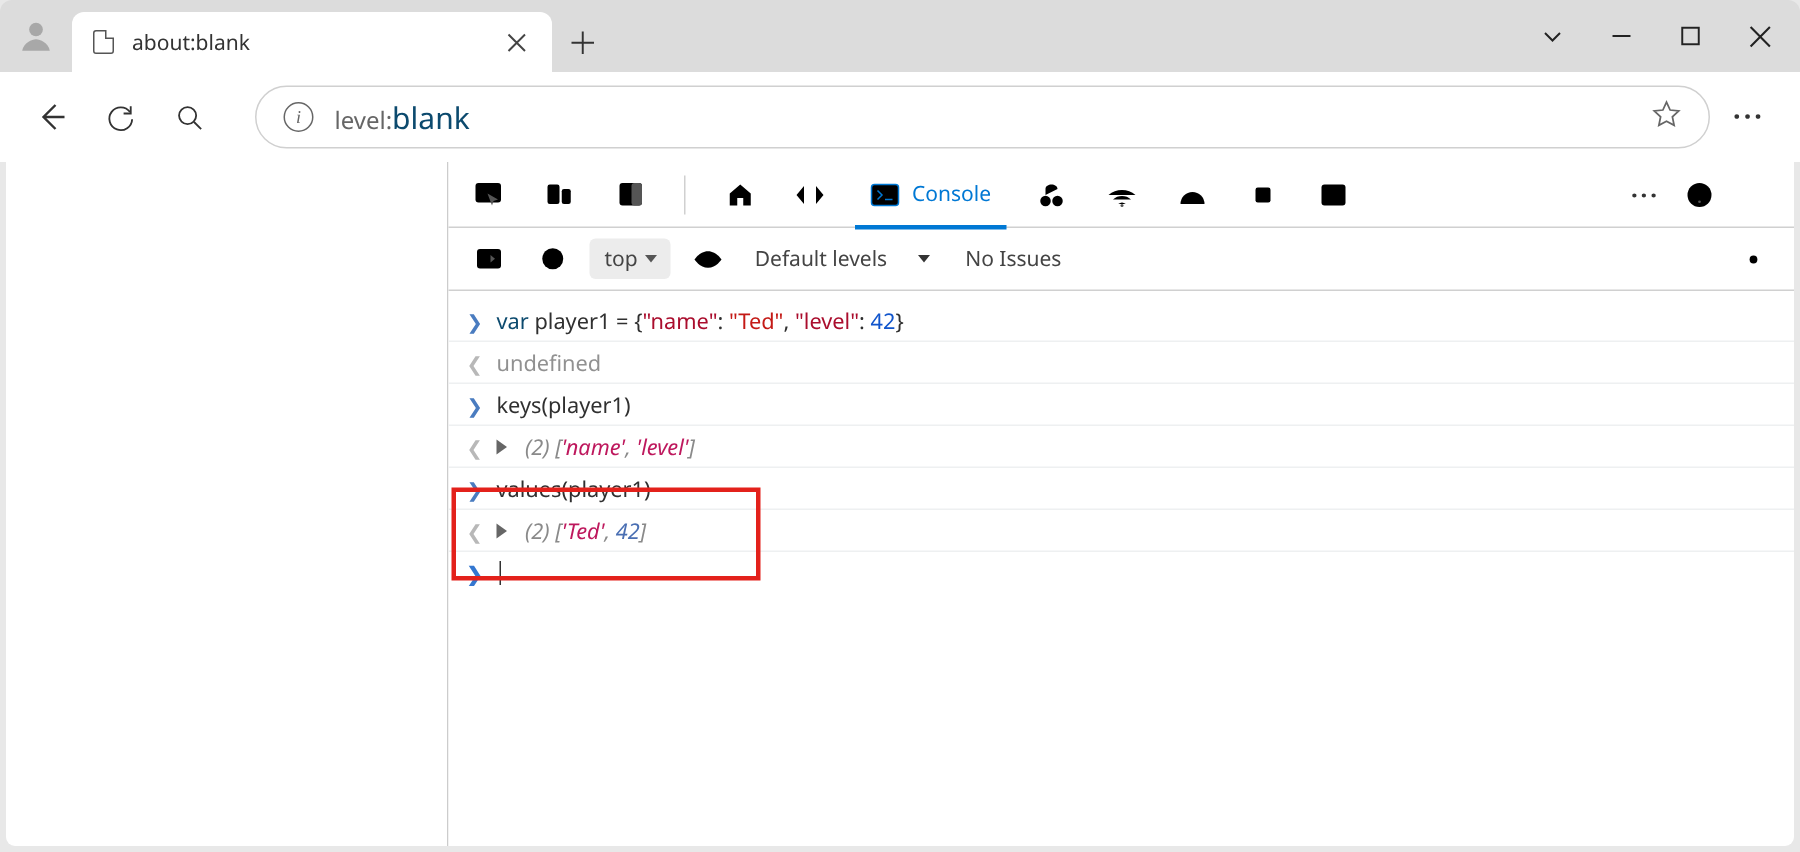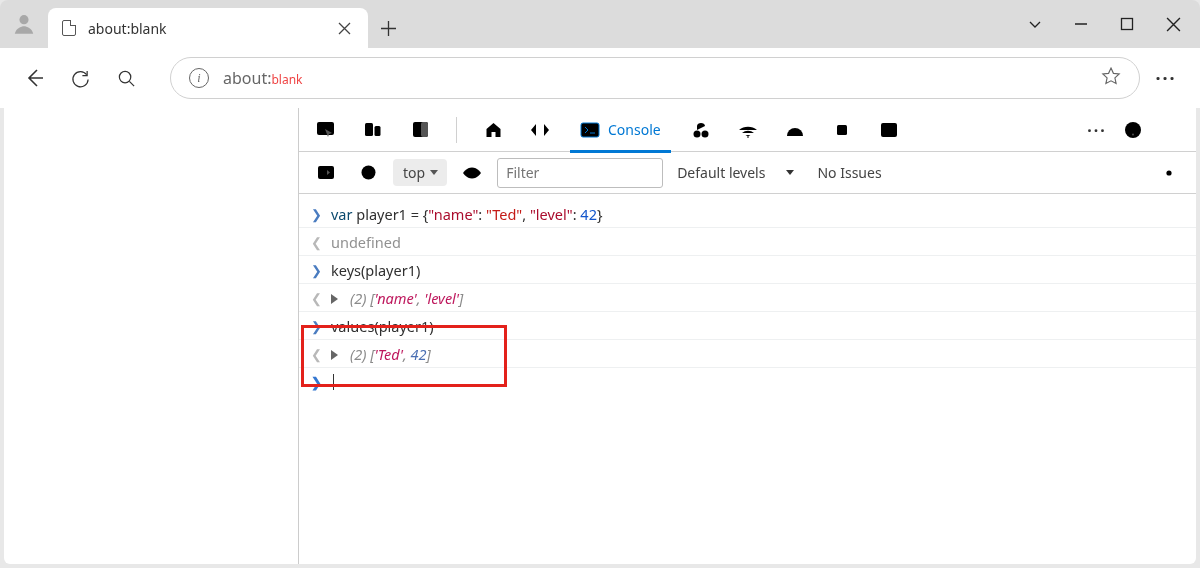--- a/index.html
+++ b/index.html
@@ -18,21 +18,21 @@
 .newtab { width: 40px; height: 40px; margin-top: 8px; display: flex; align-items: center; justify-content: center; color: #444; }
 .win-controls { position: absolute; right: 4px; top: 0; height: 48px; display: flex; align-items: center; }
 .win-controls .icon-btn { width: 46px; height: 40px; display: flex; align-items: center; justify-content: center; color: #222; }
 .win-controls svg { width: 14px; height: 14px; }
 
 .toolbar { height: 60px; background: #fff; display: flex; align-items: center; padding: 0 14px; gap: 6px; }
 .icon-btn { width: 40px; height: 40px; display: flex; align-items: center; justify-content: center; color: #333; border-radius: 6px; cursor: pointer; }
 .omnibox { flex: 1; height: 42px; border: 1px solid #d0d0d0; border-radius: 21px; display: flex; align-items: center; padding: 0 18px; gap: 14px; background: #fff; }
 .omnibox .info-icon { width: 20px; height: 20px; border: 1.5px solid #666; border-radius: 50%; display: flex; align-items: center; justify-content: center; font-size: 12px; color: #666; font-style: italic; font-family: serif; }
 .omnibox .url-pre { color: #666; font-size: 16px; }
-.omnibox .url-main { color: #ef4444; font-size: 12px; }
+.omnibox .url-main { color: #0c4a6e; font-size: 20px; }
 .omnibox .spacer { flex: 1; }
 .star-icon svg { width: 20px; height: 20px; stroke: #666; fill: none; stroke-width: 1.4; }
 .dots { letter-spacing: 2px; font-size: 18px; color: #333; font-weight: bold; }
 
 
 .main { position: absolute; top: 108px; bottom: 4px; left: 4px; right: 4px; display: flex; }
 .page { flex: 0 0 294px; background: #fff; border-radius: 0 0 0 6px; }
 .devtools { flex: 1; background: #fff; border-left: 1.5px solid #ccc; display: flex; flex-direction: column; border-radius: 0 0 6px 0; }
 
 
@@ -132,21 +132,21 @@
   <div class="icon-btn">
       <svg width="19" height="19" viewBox="0 0 20 20">
         <circle cx="8.5" cy="8.5" r="6"></circle>
         <path d="M13 13l5 5"></path>
       </svg>
     </div>
   <div style="width:12px"></div>
   <div class="omnibox">
     <span class="info-icon">i</span>
     <span>
-      <span class="url-pre">about:</span><span class="url-main">blank</span>
+      <span class="url-pre">level:</span><span class="url-main">blank</span>
     </span>
     <span class="spacer"></span>
     <span class="star-icon">
       <svg viewBox="0 0 24 24">
           <path d="M12 2.5l2.9 6.3 6.9.7-5.1 4.7 1.4 6.8L12 17.8 5.9 21l1.4-6.8L2.2 9.5l6.9-.7z"></path>
         </svg>
     </span>
   </div>
   <div class="icon-btn">
       <span class="dots">···</span>
@@ -272,21 +272,20 @@
         <svg width="10" height="8" viewBox="0 0 10 8">
             <path d="M1 1l4 5 4-5z" fill="#555" stroke="none"></path>
           </svg>
       </div>
       <div class="dt-ico">
           <svg width="20" height="14" viewBox="0 0 20 14">
             <path d="M1 7s3.5-5.5 9-5.5S19 7 19 7s-3.5 5.5-9 5.5S1 7 1 7z"></path>
             <circle cx="10" cy="7" r="2.3"></circle>
           </svg>
         </div>
-      <input class="filter-input" placeholder="Filter" style="">
       <div class="lvl">
         <span>Default levels</span>
         <svg width="10" height="8" viewBox="0 0 10 8">
             <path d="M1 1l4 5 4-5z" fill="#333" stroke="none"></path>
           </svg>
       </div>
       <span style="margin-left:14px">No Issues</span>
       <div style="flex:1"></div>
       <div class="dt-ico">
         <svg width="18" height="18" viewBox="0 0 18 18">

